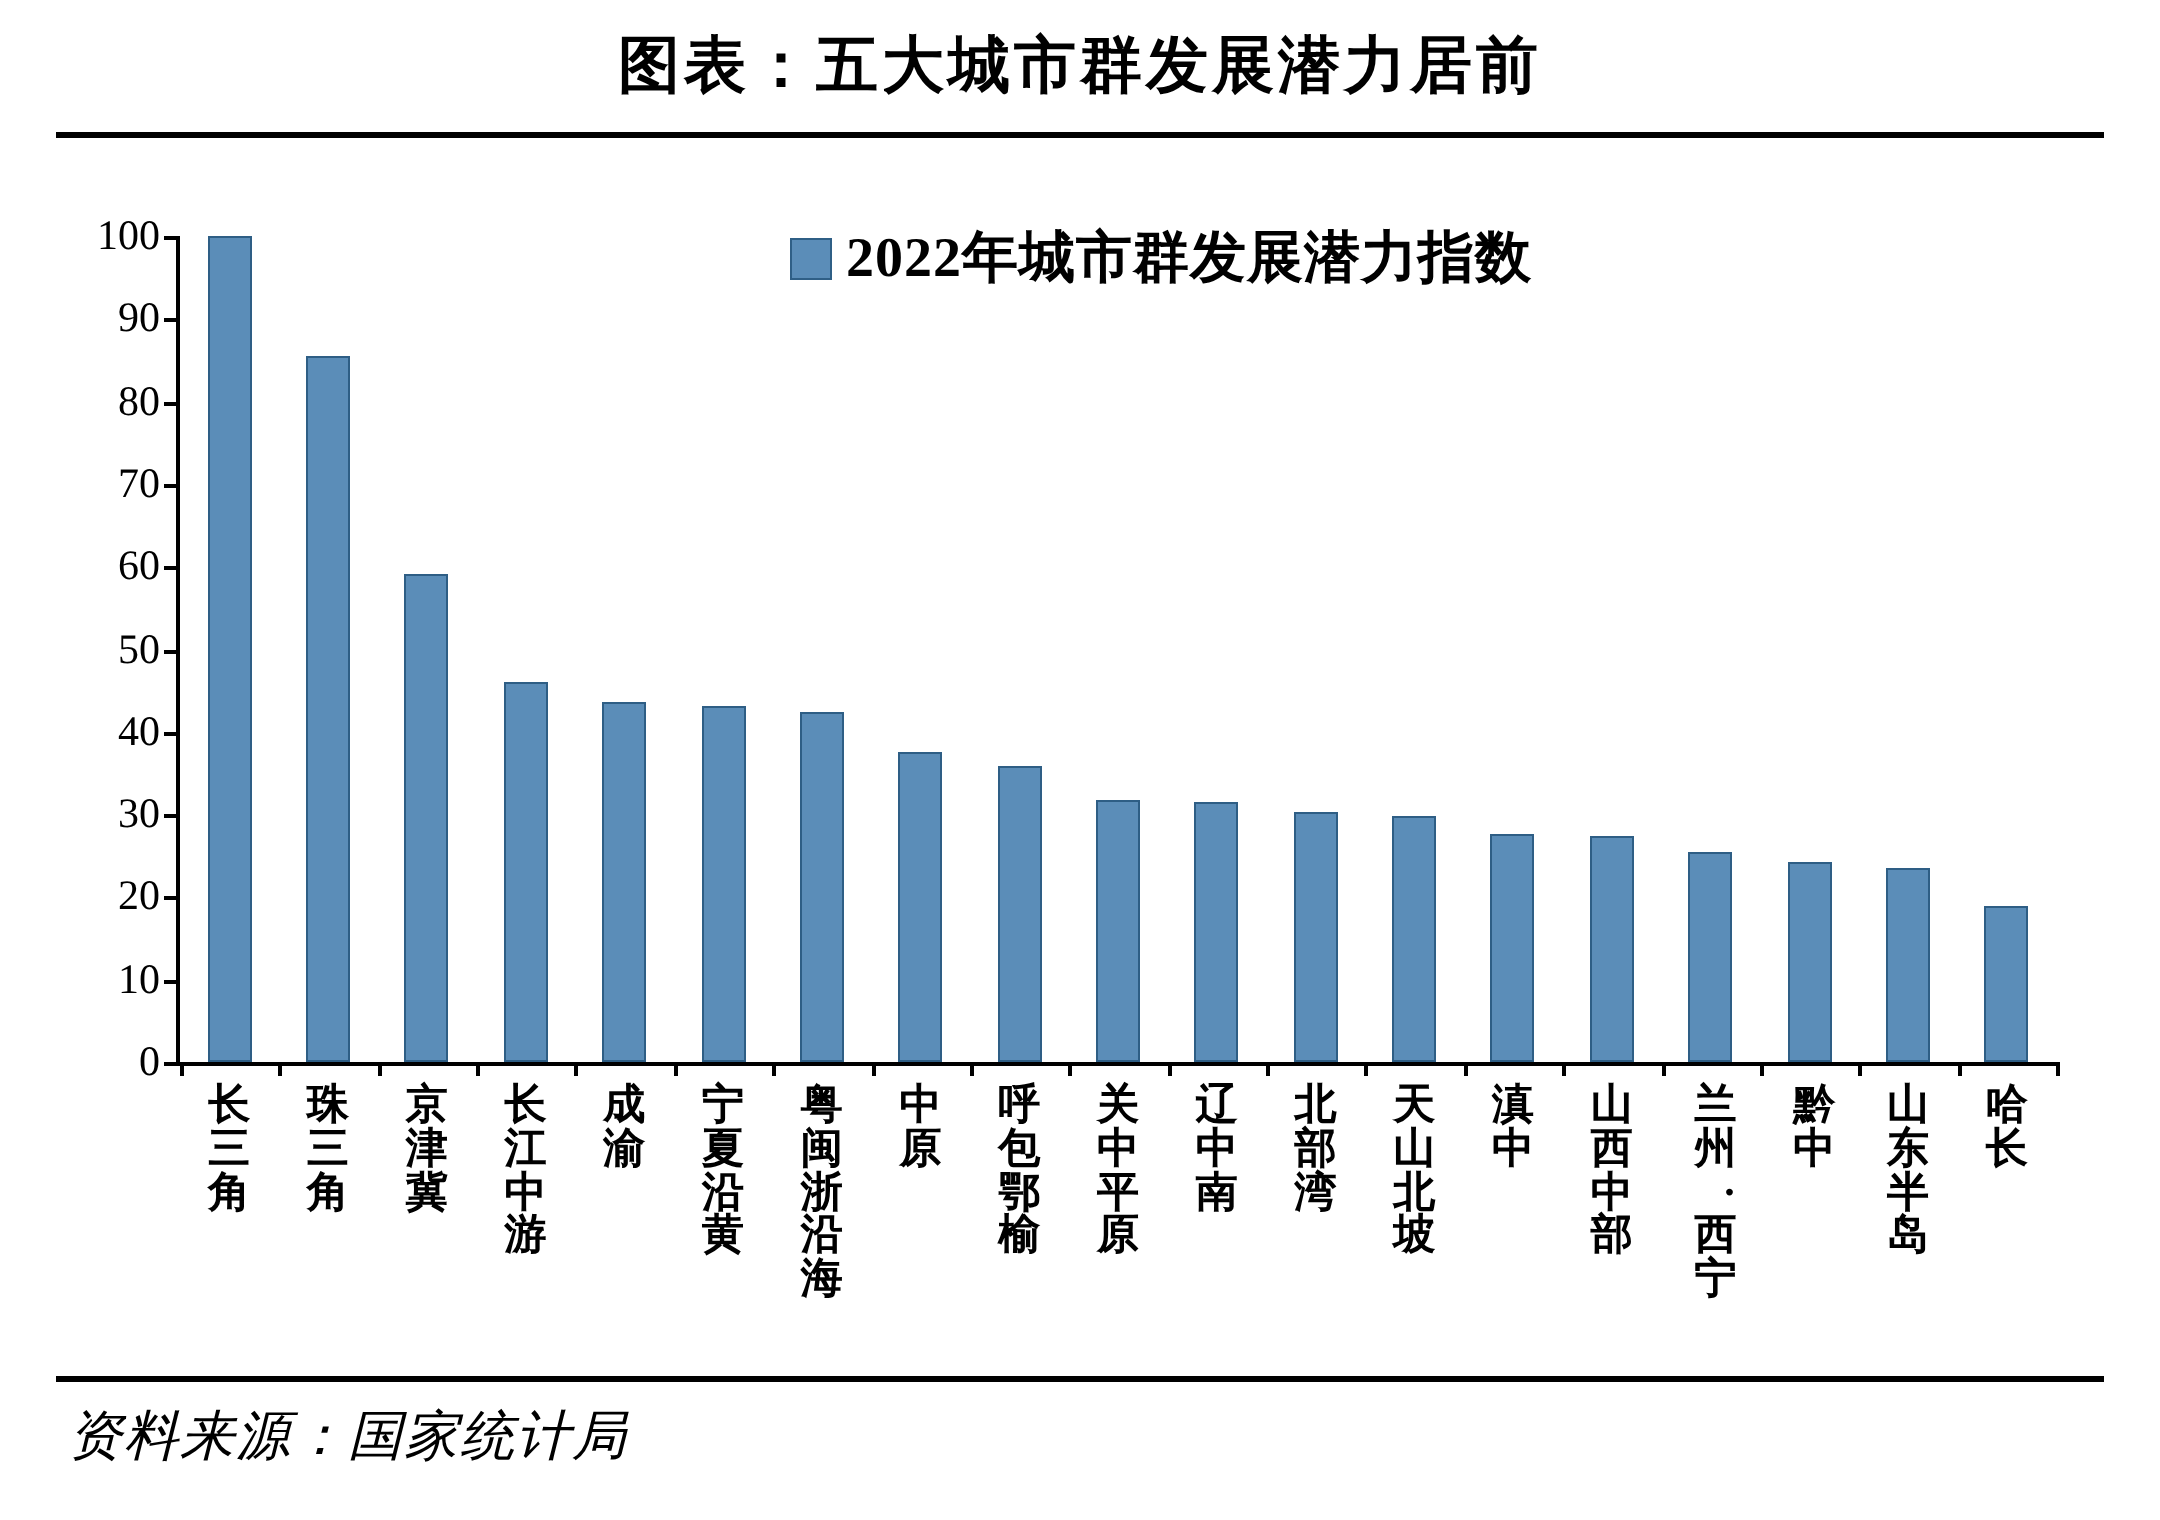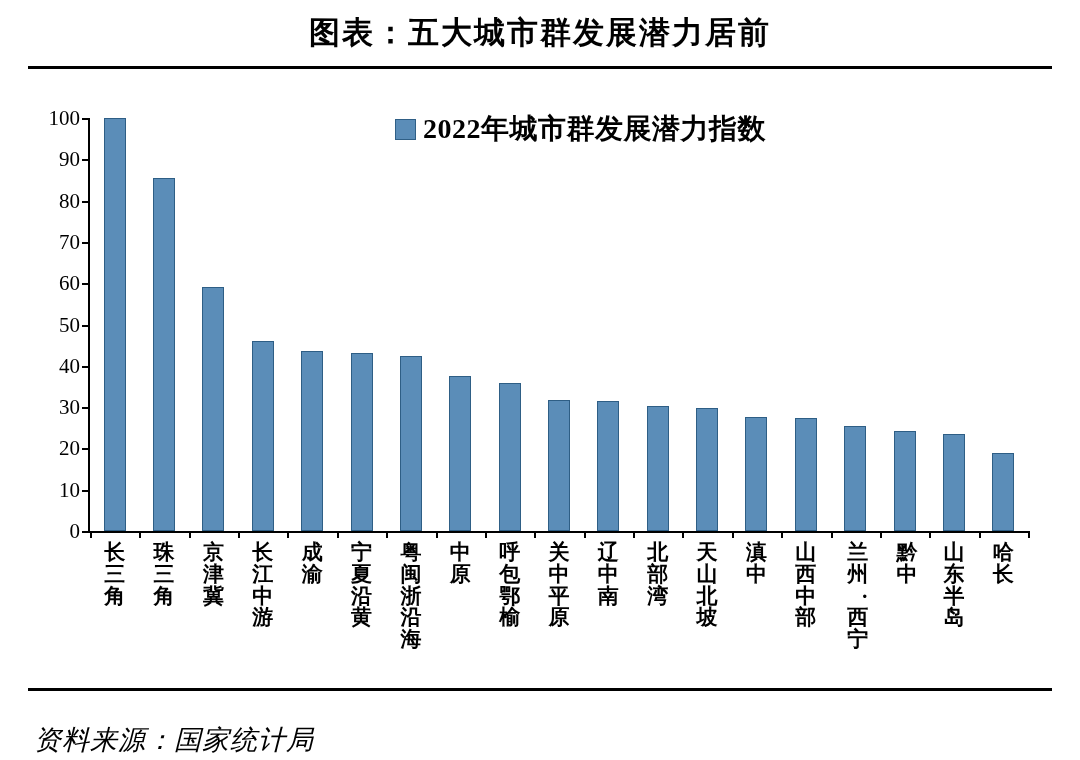--- a/index.html
+++ b/index.html
@@ -48,21 +48,21 @@
   .rule-bottom { top: 688px; }
 
   
   .source-area {
     position: absolute;
     left: 34px;
     top: 700px;
     width: 1000px;
     height: 58px;
     display: flex;
-    align-items: flex-end;
+    align-items: flex-start;
   }
   .source-text {
     font-size: 27px;
     font-style: italic;
     letter-spacing: 1px;
   }
 
   
   .plot-wrap {
     position: absolute;

